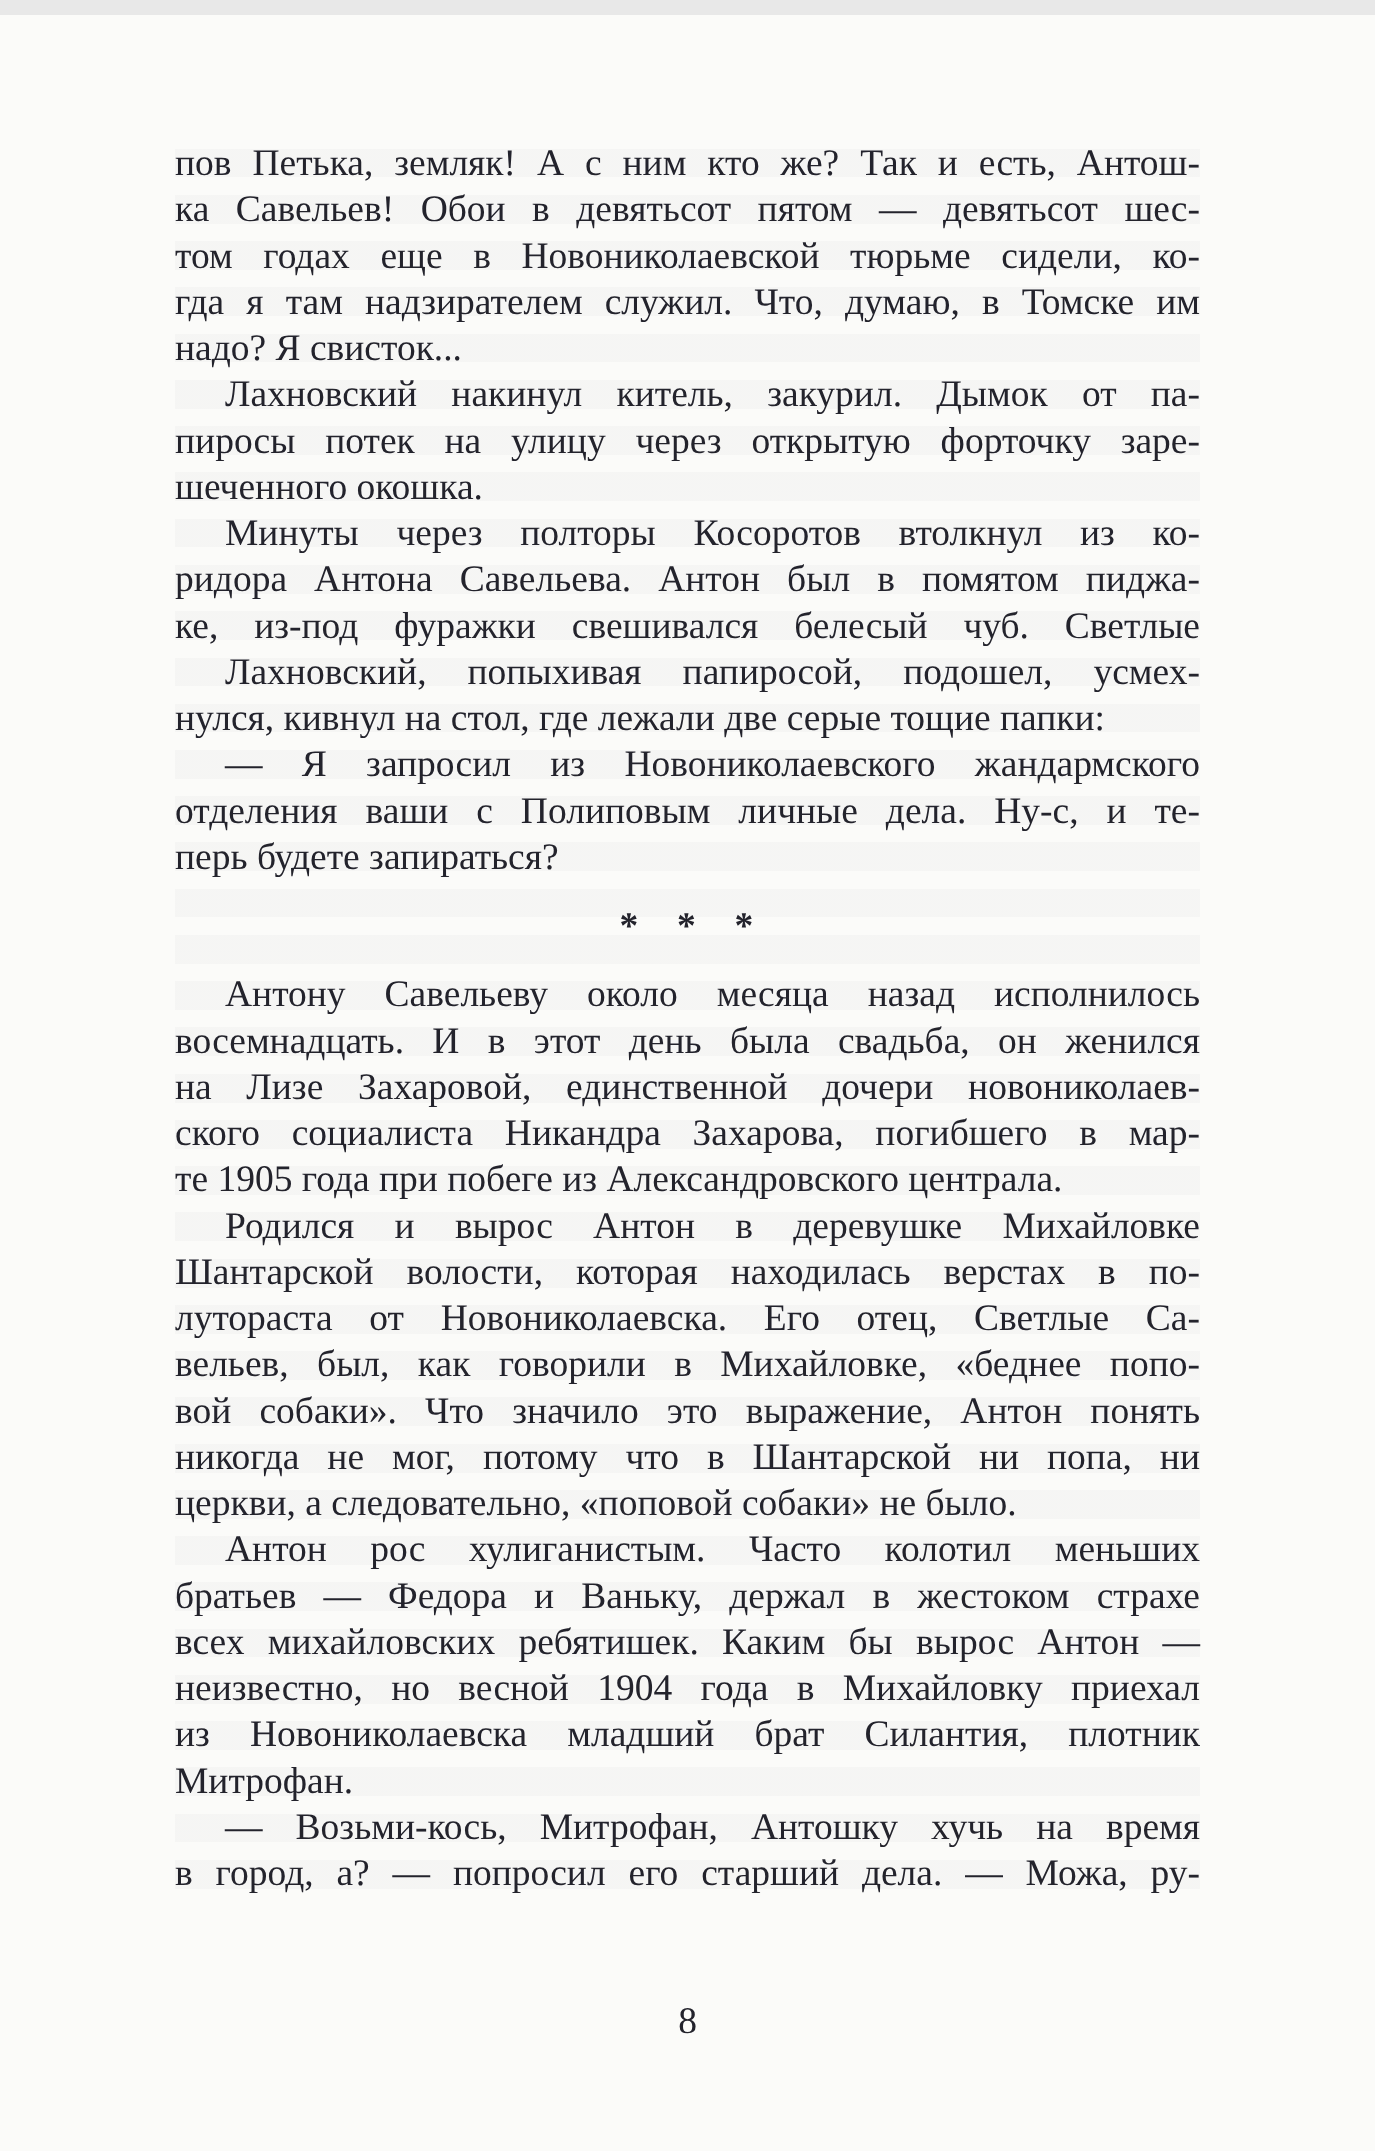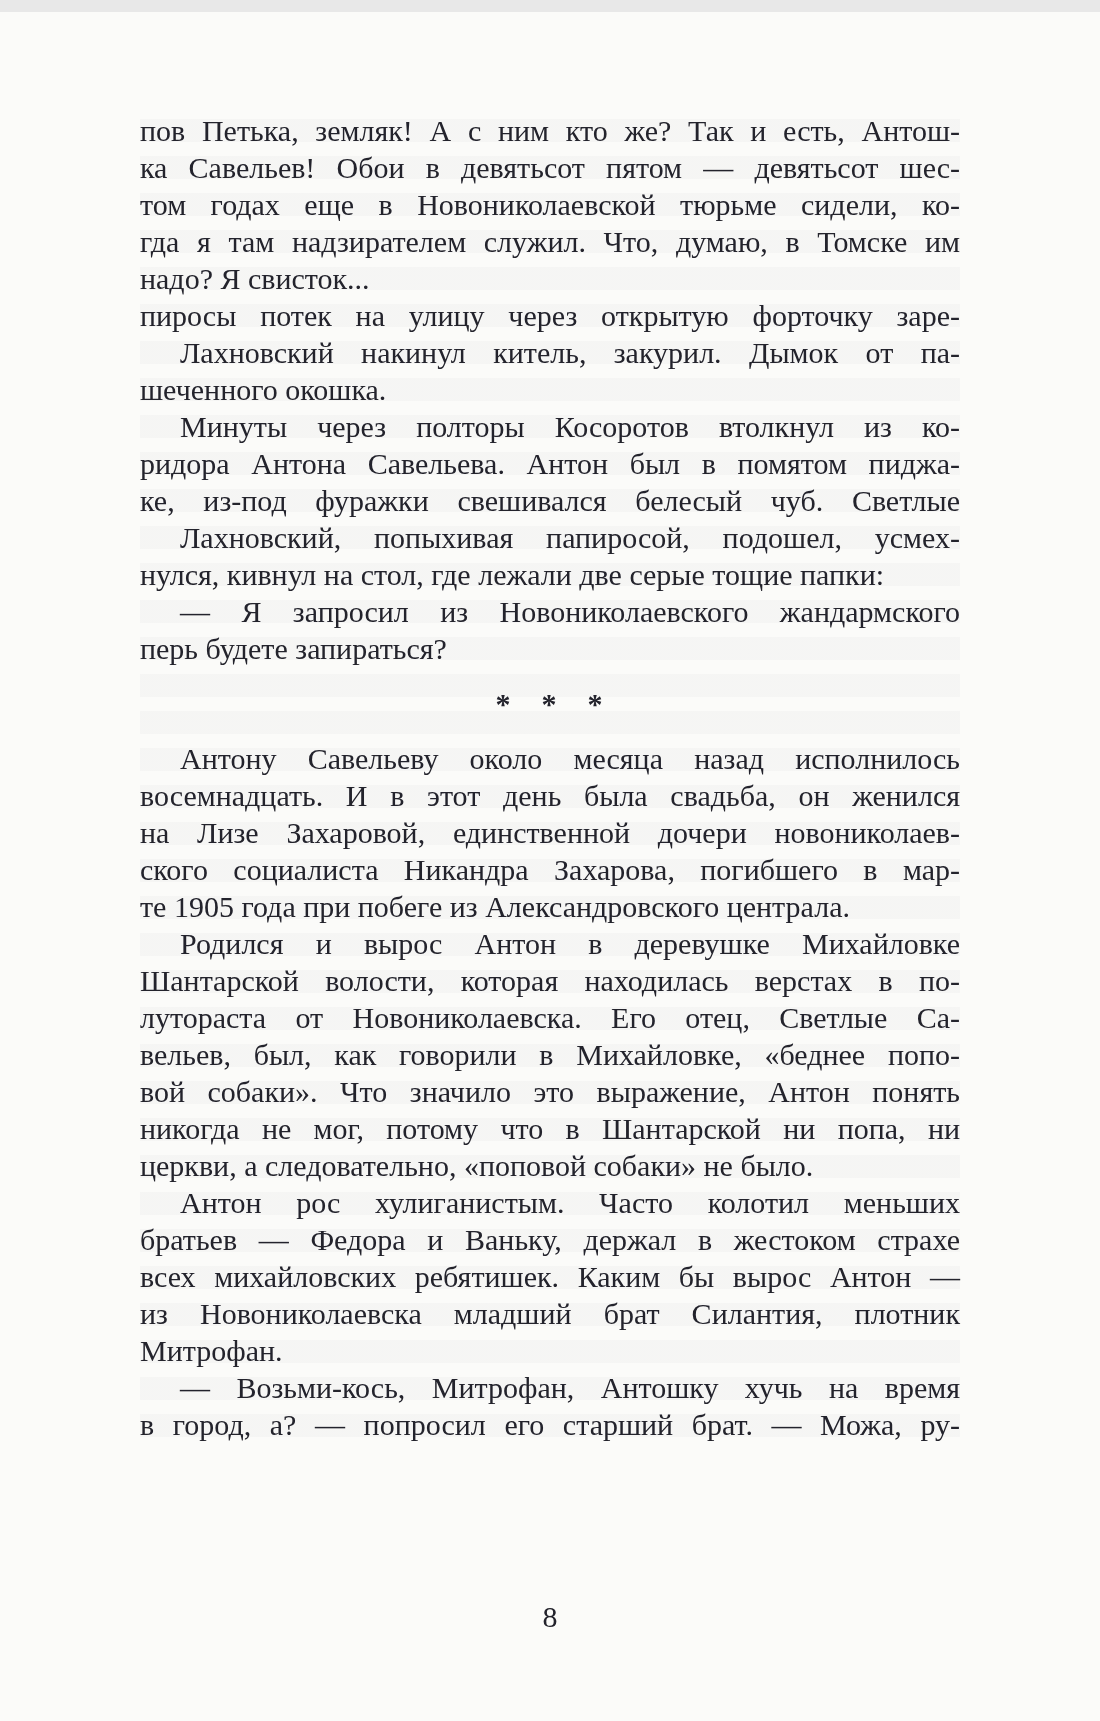--- a/index.html
+++ b/index.html
@@ -72,35 +72,36 @@
 <div class="page">
   <div class="text-column">
       <div class="paragraph">
         <div class="line">пов Петька, земляк! А с ним кто же? Так и есть, Антош-</div>
         <div class="line">ка Савельев! Обои в девятьсот пятом — девятьсот шес-</div>
         <div class="line">том годах еще в Новониколаевской тюрьме сидели, ко-</div>
         <div class="line">гда я там надзирателем служил. Что, думаю, в Томске им</div>
         <div class="line last">надо? Я свисток...</div>
       </div>
       <div class="paragraph">
+        <div class="line first-indent">Лахновский накинул китель, закурил. Дымок от па-</div>
         <div class="line">пиросы потек на улицу через открытую форточку заре-</div>
-        <div class="line first-indent">Лахновский накинул китель, закурил. Дымок от па-</div>
         <div class="line last">шеченного окошка.</div>
       </div>
       <div class="paragraph">
         <div class="line first-indent">Минуты через полторы Косоротов втолкнул из ко-</div>
         <div class="line">ридора Антона Савельева. Антон был в помятом пиджа-</div>
         <div class="line">ке, из-под фуражки свешивался белесый чуб. Светлые</div>
       </div>
       <div class="paragraph">
         <div class="line first-indent">Лахновский, попыхивая папиросой, подошел, усмех-</div>
         <div class="line last">нулся, кивнул на стол, где лежали две серые тощие папки:</div>
       </div>
       <div class="paragraph">
         <div class="line first-indent">— Я запросил из Новониколаевского жандармского</div>
+        <div class="line">отделения ваши с Полиповым личные дела. Ну-с, и те-</div>
         <div class="line last">перь будете запираться?</div>
       </div>
       <div class="separator">* * *</div>
       <div class="paragraph">
         <div class="line first-indent">Антону Савельеву около месяца назад исполнилось</div>
         <div class="line">восемнадцать. И в этот день была свадьба, он женился</div>
         <div class="line">на Лизе Захаровой, единственной дочери новониколаев-</div>
         <div class="line">ского социалиста Никандра Захарова, погибшего в мар-</div>
         <div class="line last">те 1905 года при побеге из Александровского централа.</div>
       </div>
@@ -110,22 +111,23 @@
         <div class="line">лутораста от Новониколаевска. Его отец, Светлые Са-</div>
         <div class="line">вельев, был, как говорили в Михайловке, «беднее попо-</div>
         <div class="line">вой собаки». Что значило это выражение, Антон понять</div>
         <div class="line">никогда не мог, потому что в Шантарской ни попа, ни</div>
         <div class="line last">церкви, а следовательно, «поповой собаки» не было.</div>
       </div>
       <div class="paragraph">
         <div class="line first-indent">Антон рос хулиганистым. Часто колотил меньших</div>
         <div class="line">братьев — Федора и Ваньку, держал в жестоком страхе</div>
         <div class="line">всех михайловских ребятишек. Каким бы вырос Антон —</div>
+        <div class="line">неизвестно, но весной 1904 года в Михайловку приехал</div>
         <div class="line">из Новониколаевска младший брат Силантия, плотник</div>
         <div class="line last">Митрофан.</div>
       </div>
       <div class="paragraph">
         <div class="line first-indent">— Возьми-кось, Митрофан, Антошку хучь на время</div>
-        <div class="line">в город, а? — попросил его старший брат. — Можа, ру-</div>
+        <div class="line">в город, а? — попросил его старший дела. — Можа, ру-</div>
       </div>
     </div>
   <div class="footer">8</div>
 </div>
 
 </body></html>

